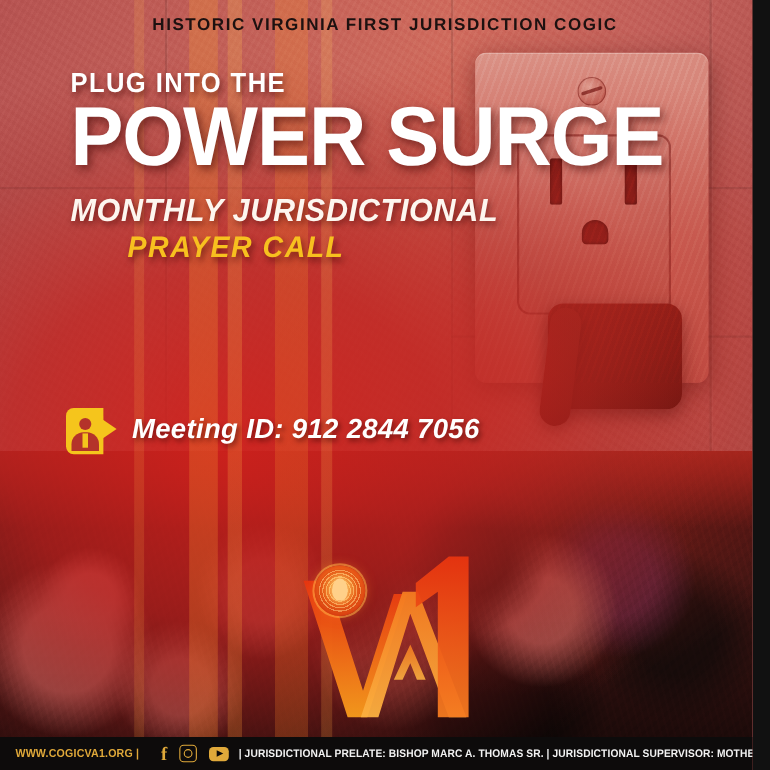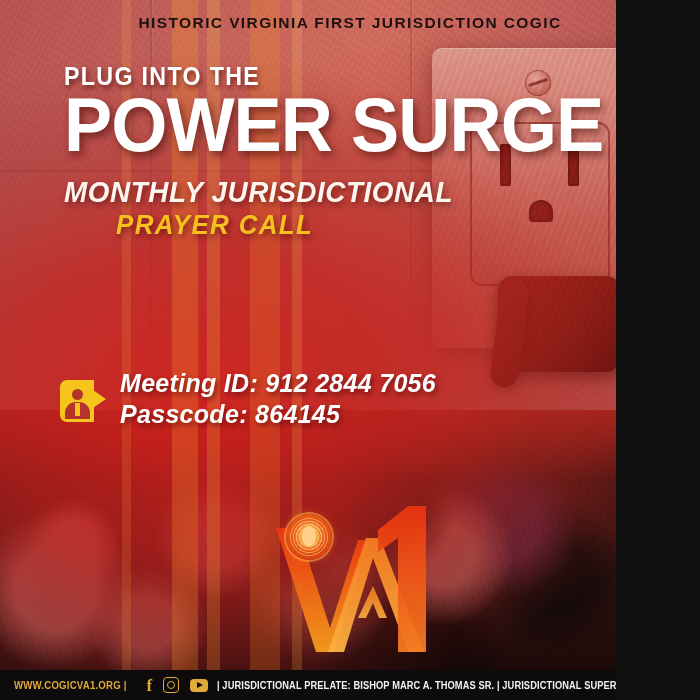--- a/index.html
+++ b/index.html
@@ -1,20 +1,20 @@
 <!DOCTYPE html>
 <html><head>
 <meta charset="utf-8">
 <style>
   html,body{margin:0;padding:0;background:#111;}
   body{font-family:"Liberation Sans",sans-serif;}
 
   #flyer{
     position:relative;
-    width:616px;height:700px;
+    width:684px;height:700px;
     overflow:hidden;
     background:#b8504f;
     user-select:none;
   }
 
   
   .bg-wall{
     position:absolute;inset:0;
     background:
       linear-gradient(100deg,#b4514f 0%,#c05d55 28%,#cf6a5c 52%,#c2605a 74%,#b0514e 100%);
@@ -366,24 +366,20 @@
       <div class="body"></div>
       <div class="lens"></div>
       <div class="head"></div>
       <div class="torso"></div>
       <div class="tie"></div>
     </div>
     <div class="meet-lines">
       <div class="ml">
         <span>Meeting ID:</span>
         <span>912 2844 7056</span>
-      </div>
-      <div class="ml">
-        <span>Passcode:</span>
-        <span>864145</span>
       </div>
     </div>
   </div>
 
   <div class="logo">
     <svg width="200" height="165" viewBox="0 0 200 165">
       <defs>
         <linearGradient id="gV" x1="0" y1="0" x2="0" y2="1">
           <stop offset="0" stop-color="#e8340f"></stop>
           <stop offset="1" stop-color="#f99d1c"></stop>

